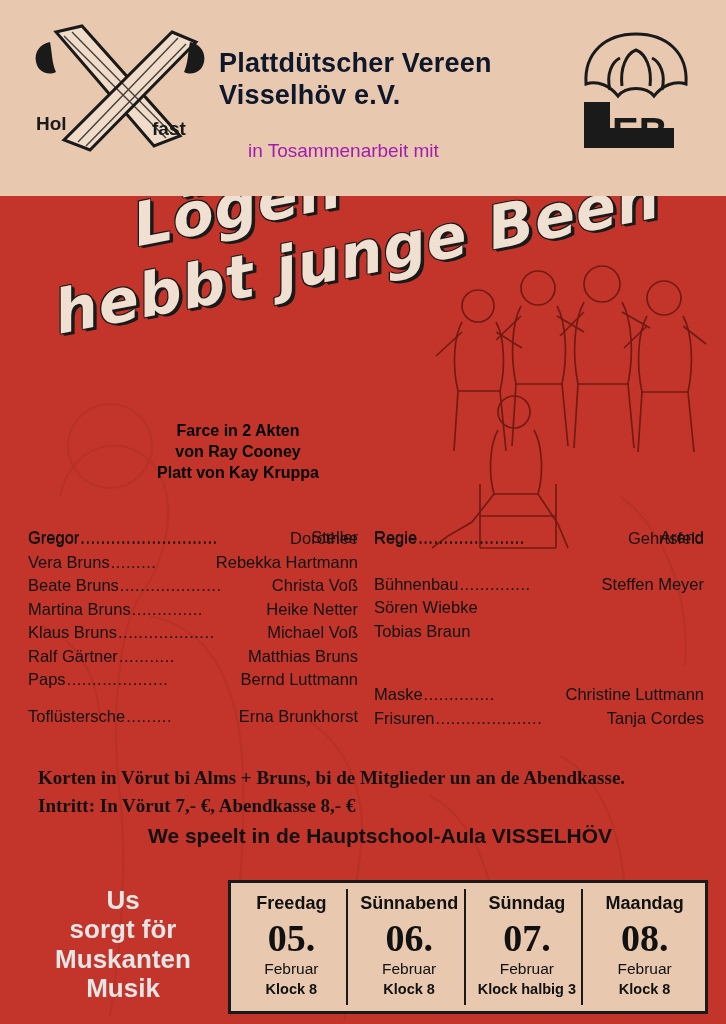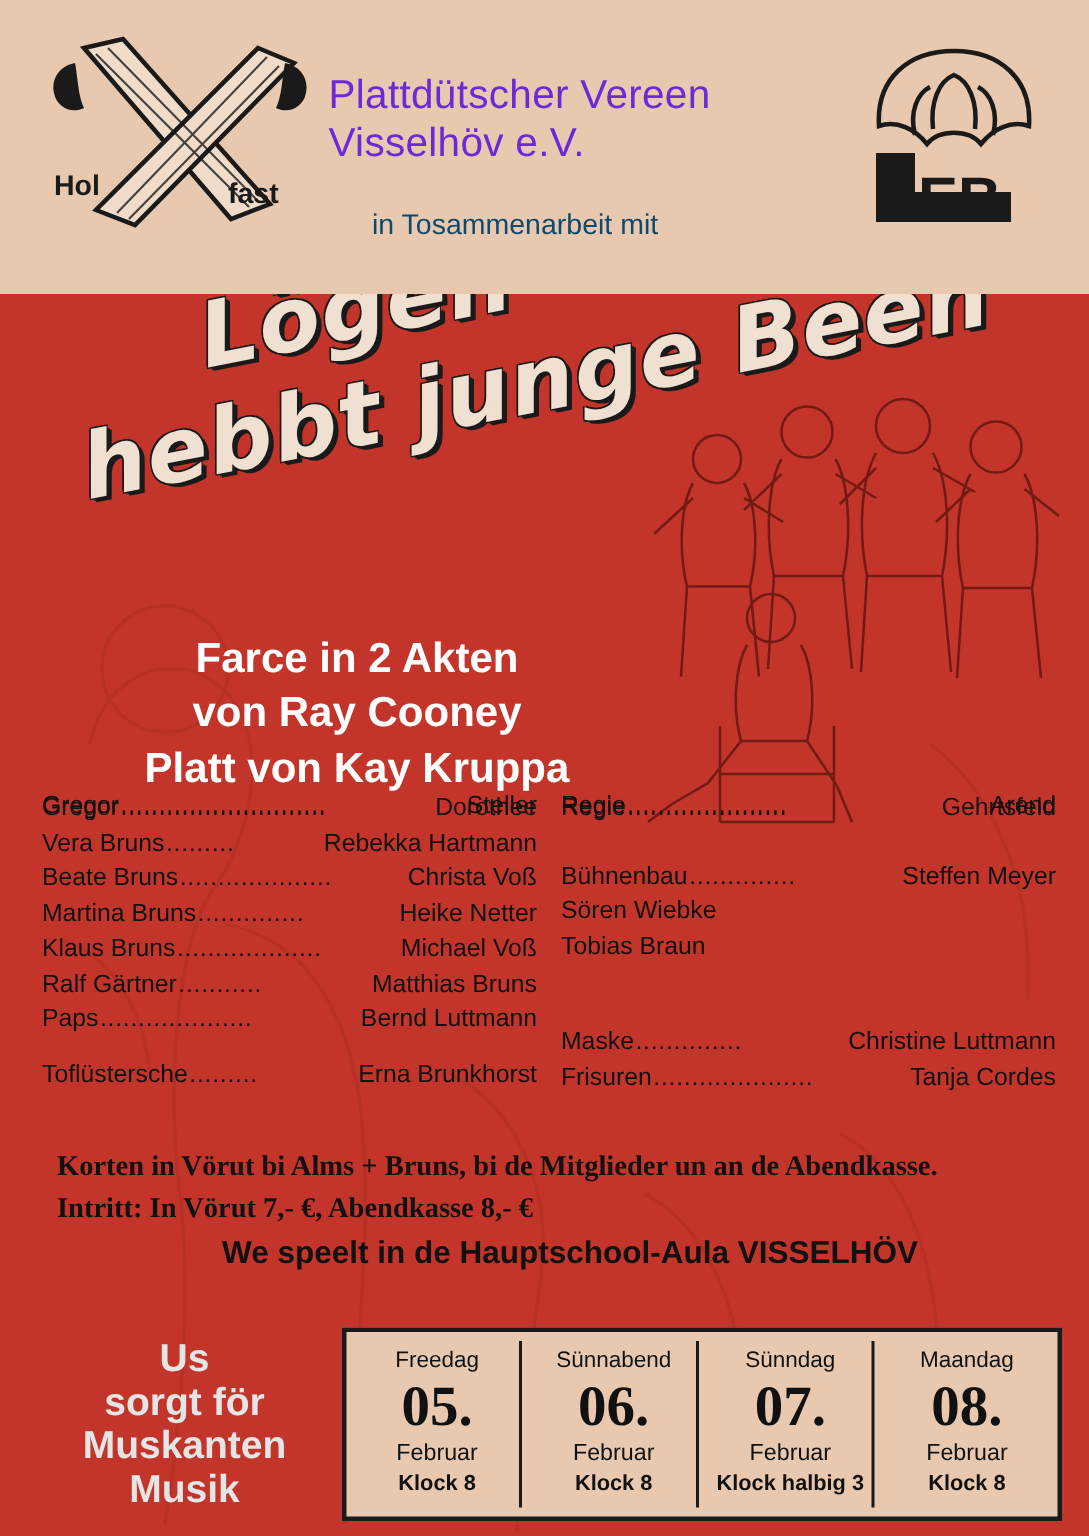--- a/index.html
+++ b/index.html
@@ -35,37 +35,37 @@
     flex: 0 0 auto;
     text-align: center;
   }
   .logo-x svg { display: block; }
   .club-title {
     flex: 1 1 auto;
     padding-top: 30px;
   }
   .club-title .line {
     font-size: 27px;
-    font-weight: normal;
-    color: #6d28d9;
+    font-weight: bold;
+    color: #0f172a;
     line-height: 1.18;
     letter-spacing: .2px;
   }
   .leb-logo {
     flex: 0 0 auto;
     width: 140px; height: 130px;
     position: relative;
     margin-top: 6px;
   }
   .coop-text {
     position: absolute;
     left: 248px;
     top: 140px;
     font-size: 19px;
-    color: #0c4a6e;
+    color: #a21caf;
   }
 
   
   .body-red {
     position: relative;
     height: 828px;
     background: #c0392b;
     background: #c3352a;
     overflow: hidden;
   }
@@ -105,23 +105,23 @@
   .title-line.l1 { margin-left: 120px; }
   .title-line.l2 { margin-left: 26px; margin-top: 8px; }
 
   
   .subtitle {
     position: absolute;
     left: 88px;
     top: 225px;
     width: 300px;
     text-align: center;
-    color: #ffffff;
-    font-weight: bold;
-    font-size: 28px;
+    color: #000000;
+    font-weight: bold;
+    font-size: 16px;
     line-height: 1.3;
   }
 
   
   .illus {
     position: absolute;
     right: 8px;
     top: 40px;
     width: 300px;
     height: 330px;
@@ -209,22 +209,22 @@
   }
   .date-card {
     flex: 1 1 0;
     text-align: center;
     color: #111;
     padding: 2px 1px 4px 1px;
     border-right: 2px solid #1a1a1a;
   }
   .date-card:last-child { border-right: none; }
   .date-card .dow {
-    font-size: 15px;
-    font-weight: normal;
+    font-size: 18px;
+    font-weight: bold;
     line-height: 1.4;
   }
   .date-card .day {
     font-size: 38px;
     font-weight: bold;
     line-height: 1.12;
     font-family: "Liberation Serif", serif;
   }
   .date-card .month {
     font-size: 15.5px;

